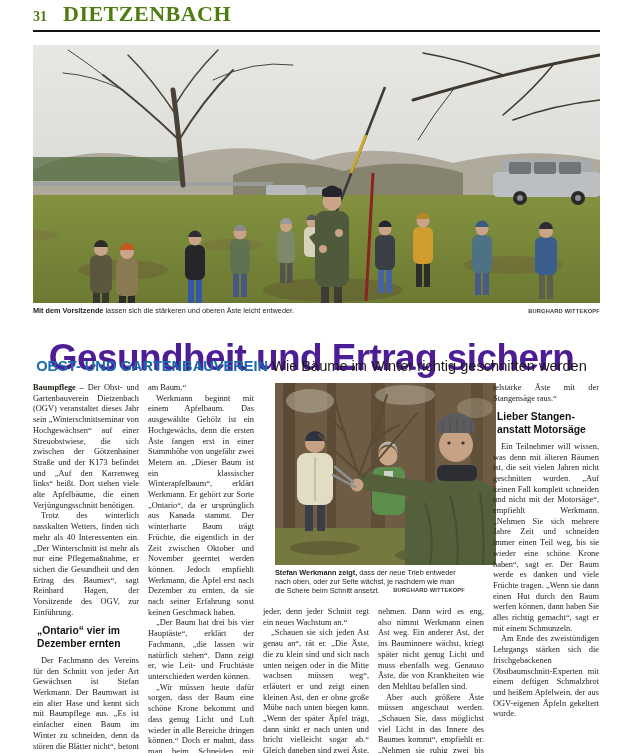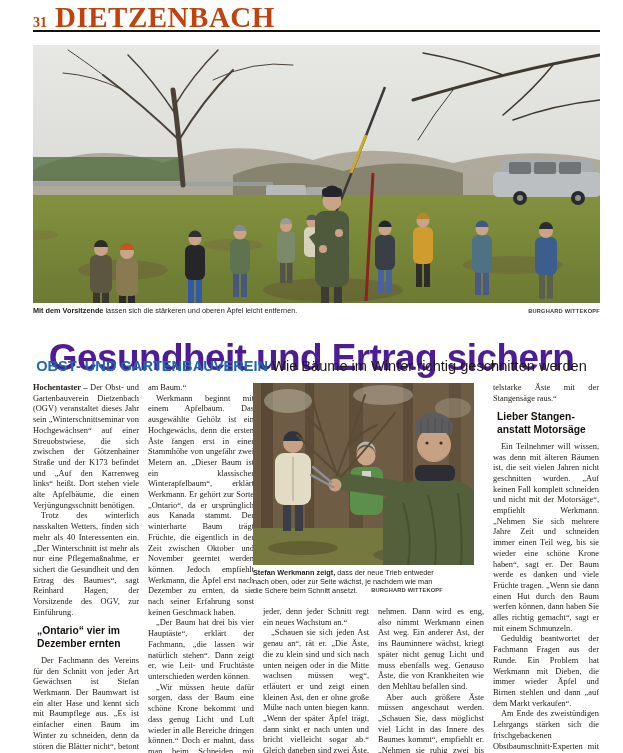--- a/index.html
+++ b/index.html
@@ -7,26 +7,26 @@
     position:relative;
     width:623px;height:753px;
     background:#ffffff;
     overflow:hidden;
     font-family:"Liberation Sans", sans-serif;
     color:#221e19;
   }
   
   .masthead{
     position:absolute;top:1px;left:33px;width:567px;
-    display:flex;align-items:baseline;gap:8px;
+    display:flex;align-items:baseline;gap:16px;
     font-family:"Liberation Serif", serif;
-    color:#c2410c;
+    color:#4d7c0f;
   }
   .page-num{font-size:14px;font-weight:700;}
-  .section-title{font-size:29px;font-weight:700;letter-spacing:.5px;}
+  .section-title{font-size:22px;font-weight:700;letter-spacing:.5px;}
   .masthead-rule{
     position:absolute;top:30px;left:33px;width:567px;height:2px;background:#15110c;
   }
   
   .main-photo{
     position:absolute;top:45px;left:33px;width:567px;height:258px;overflow:hidden;background:#dadbd6;
   }
   .main-caption{
     position:absolute;top:306px;left:33px;width:567px;
     display:flex;justify-content:space-between;align-items:baseline;
@@ -62,21 +62,21 @@
   .c3{left:230px;top:224px;height:146px;}
   .c4{left:345px;top:224px;height:146px;}
   .c5{left:460px;}
   .subhead{
     font-family:"Liberation Sans", sans-serif;
     font-weight:700;font-size:10.3px;line-height:12.2px;
     text-align:left;margin:7px 4px 6px 4px;color:#15120e;
     hyphens:none;
   }
   
-  .inline-photo-block{position:absolute;left:220px;top:0;width:190px;height:222px;}
+  .inline-photo-block{position:absolute;left:242px;top:0;width:190px;height:222px;}
   .inline-photo{width:221px;height:182px;overflow:hidden;background:#6e5c44;}
   .inline-caption{
     position:relative;margin-top:3px;
     font-family:"Liberation Sans", sans-serif;
     font-size:7.3px;line-height:9.2px;color:#26231f;text-align:left;
   }
   .inline-caption .credit{position:absolute;right:0;bottom:0;}
 </style>
 </head>
 <body>
@@ -247,33 +247,33 @@
         <path d="M289.5,-0 z"></path>
         <path d="M289.5,154 a9.5,9.5 0 0 1 19,0 l0,-4 a9.5,9.5 0 0 0 -19,0 z" fill="#24242a"></path>
         <rect x="289" y="143" width="20" height="9" rx="4" fill="#24242a"></rect>
         <circle cx="290" cy="204" r="4" fill="#c9a488"></circle>
         <circle cx="306" cy="188" r="4" fill="#c9a488"></circle>
       </g>
     </svg>
   </div>
 
   <div class="main-caption">
-    <span><span class="cap-lead">Mit dem Vorsitzende</span><span> lassen sich die stärkeren und oberen Äpfel leicht entfernen.</span></span>
+    <span><span class="cap-lead">Mit dem Vorsitzende</span><span> lassen sich die stärkeren und oberen Äste leicht entweder.</span></span>
     <span class="credit">BURGHARD WITTEKOPF</span>
   </div>
 
   <h1 class="headline">Gesundheit und Ertrag sichern</h1>
   <div class="kicker">
     <span class="kicker-label" style="color:#1a6aad">OBST- UND GARTENBAUVEREIN</span><span> Wie Bäume im Winter richtig geschnitten werden</span>
   </div>
 
   <div class="body-area">
 
     <div class="col c1">
-      <p><strong class="cap-lead">Hochentaster – </strong><span>Der Obst- und Gartenbauverein Dietzenbach (OGV) veranstaltet dieses Jahr sein „Winterschnittseminar von Hochgewächsen“ auf einer Streuobstwiese, die sich zwischen der Götzenhainer Straße und der K173 befindet und „Auf den Karrenweg links“ heißt. Dort stehen viele alte Apfelbäume, die einen Verjüngungsschnitt benötigen.</span></p>
+      <p><strong class="cap-lead">Baumpflege – </strong><span>Der Obst- und Gartenbauverein Dietzenbach (OGV) veranstaltet dieses Jahr sein „Winterschnittseminar von Hochgewächsen“ auf einer Streuobstwiese, die sich zwischen der Götzenhainer Straße und der K173 befindet und „Auf den Karrenweg links“ heißt. Dort stehen viele alte Apfelbäume, die einen Verjüngungsschnitt benötigen.</span></p>
       <p class="ind">Trotz des winterlich nasskalten Wetters, finden sich mehr als 40 Interessenten ein. „Der Winterschnitt ist mehr als nur eine Pflegemaßnahme, er sichert die Gesundheit und den Ertrag des Baumes“, sagt Reinhard Hagen, der Vorsitzende des OGV, zur Einführung.</p>
       <h3 class="subhead">„Ontario“ vier im Dezember ernten</h3>
       <p class="ind">Der Fachmann des Vereins für den Schnitt von jeder Art Gewächsen ist Stefan Werkmann. Der Baumwart ist ein alter Hase und kennt sich mit Baumpflege aus. „Es ist einfacher einen Baum im Winter zu schneiden, denn da stören die Blätter nicht“, betont der Fachmann. „Wenn man im Herbst schneiden möchte, dann bietet sich die Zeit nach der Ernte an, denn da ist man sowieso mit der Leiter</p>
     </div>
 
     <div class="col c2">
       <p>am Baum.“</p>
       <p class="ind">Werkmann beginnt mit einem Apfelbaum. Das ausgewählte Gehölz ist ein Hochgewächs, denn die ersten Äste fangen erst in einer Stammhöhe von ungefähr zwei Metern an. „Dieser Baum ist ein klassischer Winterapfelbaum“, erklärt Werkmann. Er gehört zur Sorte „Ontario“, da er ursprünglich aus Kanada stammt. Der winterharte Baum trägt Früchte, die eigentlich in der Zeit zwischen Oktober und November geerntet werden können. Jedoch empfiehlt Werkmann, die Äpfel erst nach Dezember zu ernten, da sie nach seiner Erfahrung sonst keinen Geschmack haben.</p>
       <p class="ind">„Der Baum hat drei bis vier Hauptäste“, erklärt der Fachmann, „die lassen wir natürlich stehen“. Dann zeigt er, wie Leit- und Fruchtäste unterschieden werden können.</p>
       <p class="ind">„Wir müssen heute dafür sorgen, dass der Baum eine schöne Krone bekommt und dass genug Licht und Luft wieder in alle Bereiche dringen können.“ Doch er mahnt, dass man beim Schneiden mit Umsicht vorgehen muss. „Niemals Kahlschneiden: Wer hier einfach alles wegschneidet, sorgt dafür, dass der Baum sehr stark nachwachsen</p>
@@ -358,19 +358,18 @@
 
     <div class="col c4">
       <p>nehmen. Dann wird es eng, also nimmt Werkmann einen Ast weg. Ein anderer Ast, der ins Bauminnere wächst, kriegt später nicht genug Licht und muss ebenfalls weg. Genauso Äste, die von Krankheiten wie den Mehltau befallen sind.</p>
       <p class="ind">Aber auch größere Äste müssen angeschaut werden. „Schauen Sie, dass möglichst viel Licht in das Innere des Baumes kommt“, empfiehlt er. „Nehmen sie ruhig zwei bis drei mit-</p>
     </div>
 
     <div class="col c5">
       <p>telstarke Äste mit der Stangensäge raus.“</p>
       <h3 class="subhead">Lieber Stangen- anstatt Motorsäge</h3>
       <p class="ind">Ein Teilnehmer will wissen, was denn mit älteren Bäumen ist, die seit vielen Jahren nicht geschnitten wurden. „Auf keinen Fall komplett schneiden und nicht mit der Motorsäge“, empfiehlt Werkmann. „Nehmen Sie sich mehrere Jahre Zeit und schneiden immer einen Teil weg, bis sie wieder eine schöne Krone haben“, sagt er. Der Baum werde es danken und viele Früchte tragen. „Wenn sie dann einen Hut durch den Baum werfen können, dann haben Sie alles richtig gemacht“, sagt er mit einem Schmunzeln.</p>
-      <p class="ind">Geduldig beantwortet der Fachmann Fragen aus der Runde. Ein Problem hat Werkmann mit Dieben, die immer wieder Äpfel und Birnen stehlen und dann „auf dem Markt verkaufen“.</p>
       <p class="ind">Am Ende des zweistündigen Lehrgangs stärken sich die frischgebackenen Obstbaumschnitt-Experten mit einem deftigen Schmalzbrot und heißem Apfelwein, der aus OGV-eigenen Äpfeln gekeltert wurde.</p>
 
     </div>
 
   </div>
 </div>
 
 </body></html>

